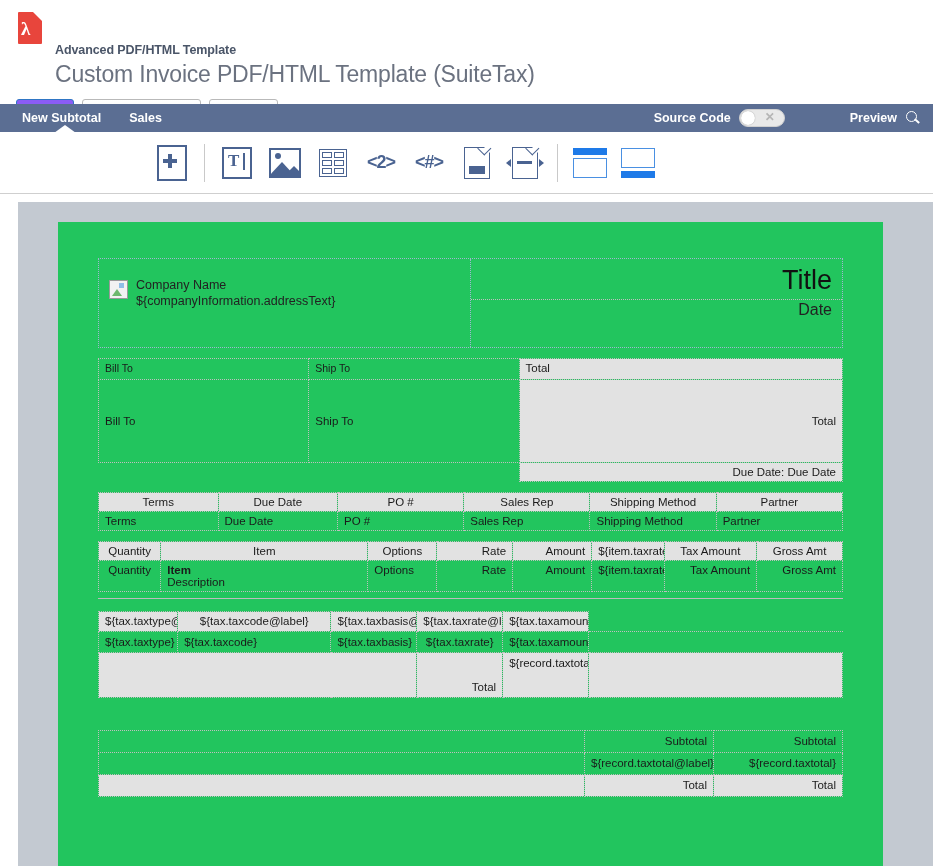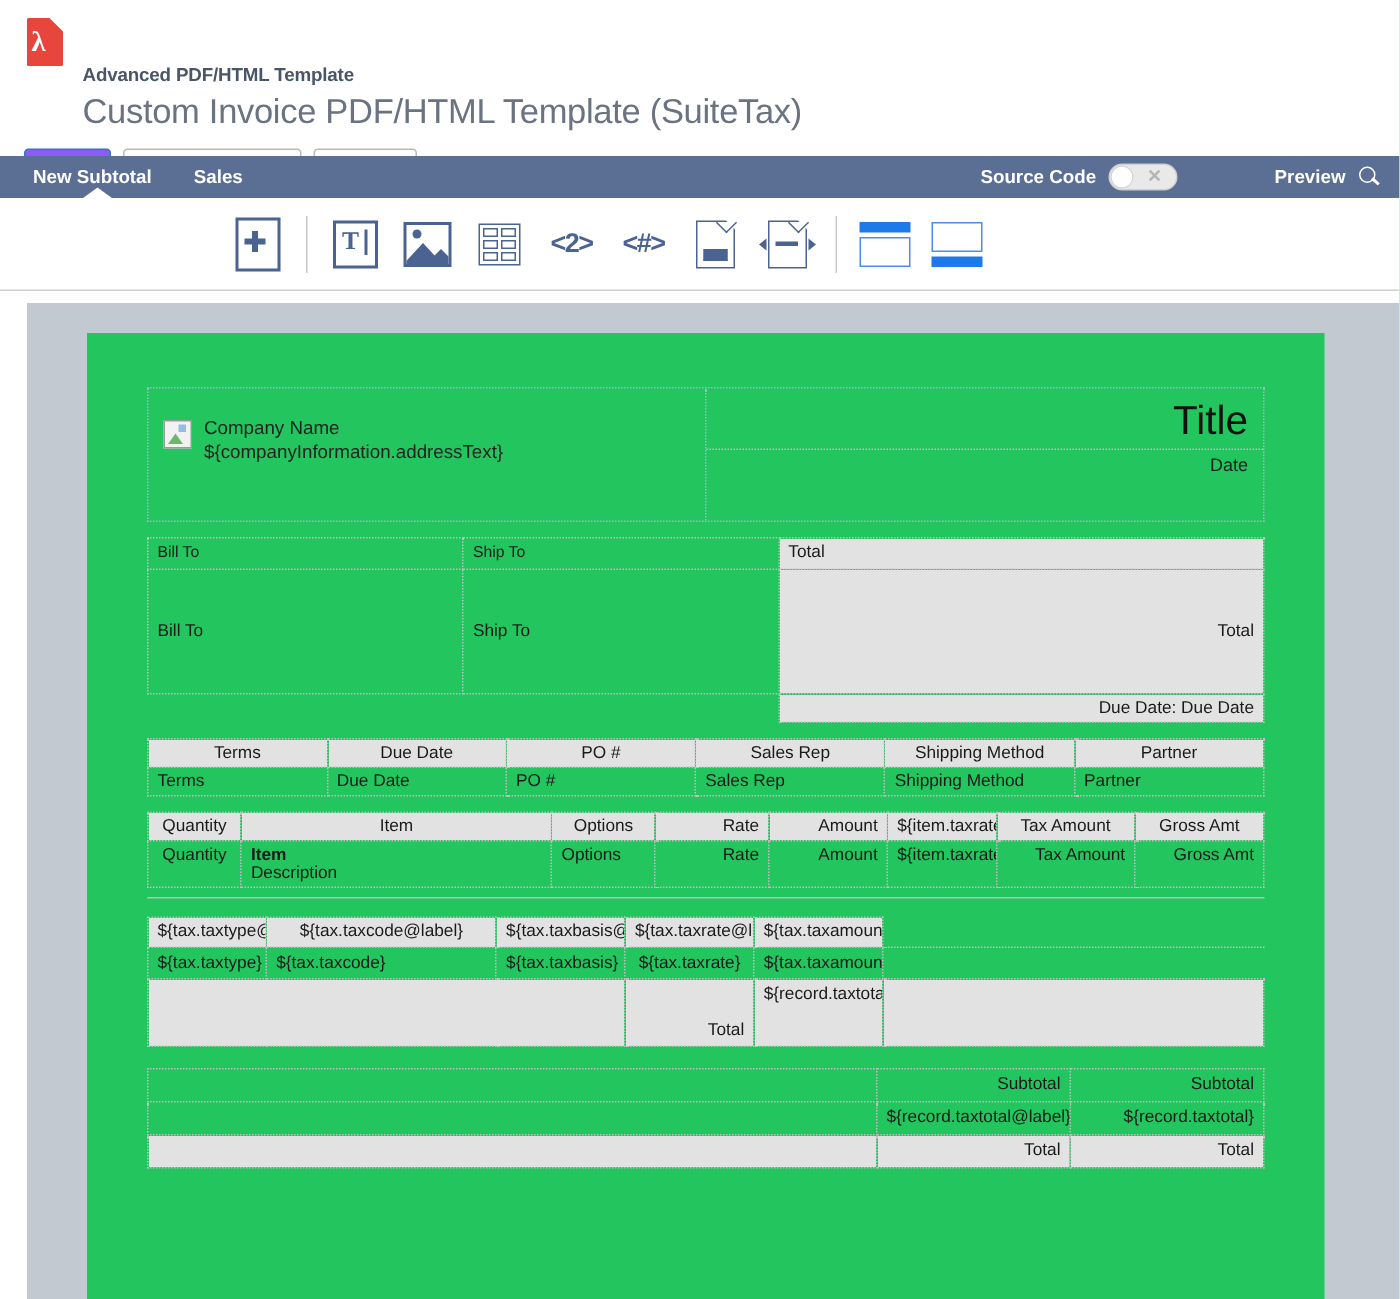--- a/index.html
+++ b/index.html
@@ -320,21 +320,21 @@
   .hdr-right { width: 50%; box-sizing: border-box; }
   .hr-title {
     text-align: right; font-size: 27px; line-height: 38px;
     padding: 2px 10px 0 10px; border-bottom: 1px dotted #bfbfbf;
     font-weight: normal; color: #111;
   }
   .hr-inv {
     text-align: right; font-size: 17px; line-height: 24px;
     padding: 0 10px; border-bottom: 1px dotted #bfbfbf; color: #111;
   }
-  .hr-date { text-align: right; font-size: 12px; line-height: 20px; padding: 0 10px; color: #222; }
+  .hr-date { text-align: right; font-size: 16px; line-height: 20px; padding: 0 10px; color: #222; }
 
   
   table.dt { width: 100%; border-collapse: collapse; table-layout: fixed; }
   table.dt td, table.dt th {
     border: 1px dotted #bfbfbf;
     font-weight: normal;
     font-size: 11.5px;
     vertical-align: top;
     padding: 3px 6px;
     color: #1a1a1a;
@@ -367,21 +367,21 @@
 
   .hr-line { border-top: 1px solid #bdbdbd; margin-top: 6px; }
 
   
   .taxtbl { margin-top: 12px; }
   .taxtbl th { font-size: 10.5px; text-align: center; padding: 7px 5px; line-height: 13px; }
   .taxtbl td { font-size: 10.5px; padding: 7px 5px; line-height: 14px; }
   .taxtbl .r3 td { height: 38px; }
 
   
-  .subtbl { margin-top: 14px; }
+  .subtbl { margin-top: 32px; }
   .subtbl td { font-size: 11.5px; padding: 5px 7px; line-height: 15px; }
 </style>
 </head>
 <body>
 
 <div class="page-header">
   <div class="hdr-row">
     <div class="pdf-icon">
       <div class="sheet"></div>
       <div class="glyph">λ</div>

